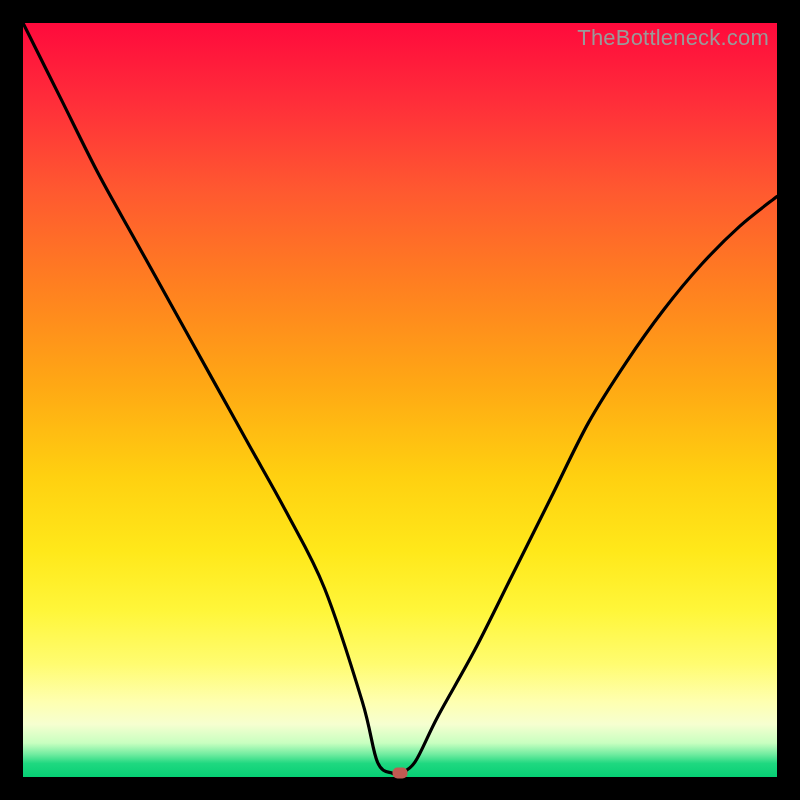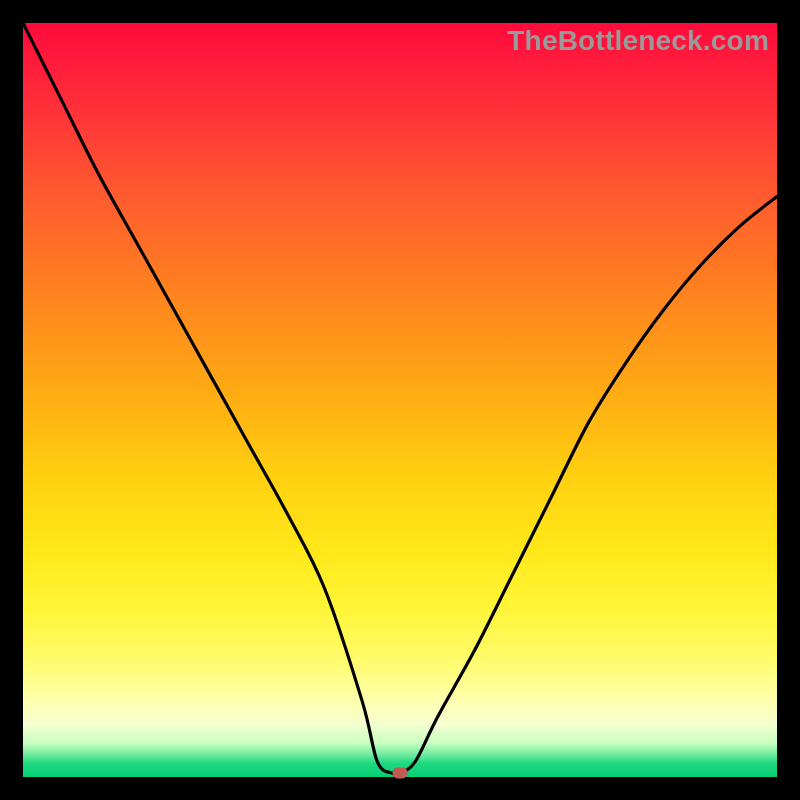--- a/index.html
+++ b/index.html
@@ -39,22 +39,22 @@
       #70eca0 97%,
       #1fd880 98.2%,
       #06cf74 100%
     );
   }
   .watermark {
     position: absolute;
     top: 2px;
     right: 8px;
     color: #9a9a9a;
-    font-size: 28px;
-    font-weight: 700;
+    font-size: 22px;
+    font-weight: 400;
     letter-spacing: 0.2px;
     z-index: 5;
   }
   svg.curve {
     position: absolute;
     left: 0;
     top: 0;
     width: 754px;
     height: 754px;
   }

